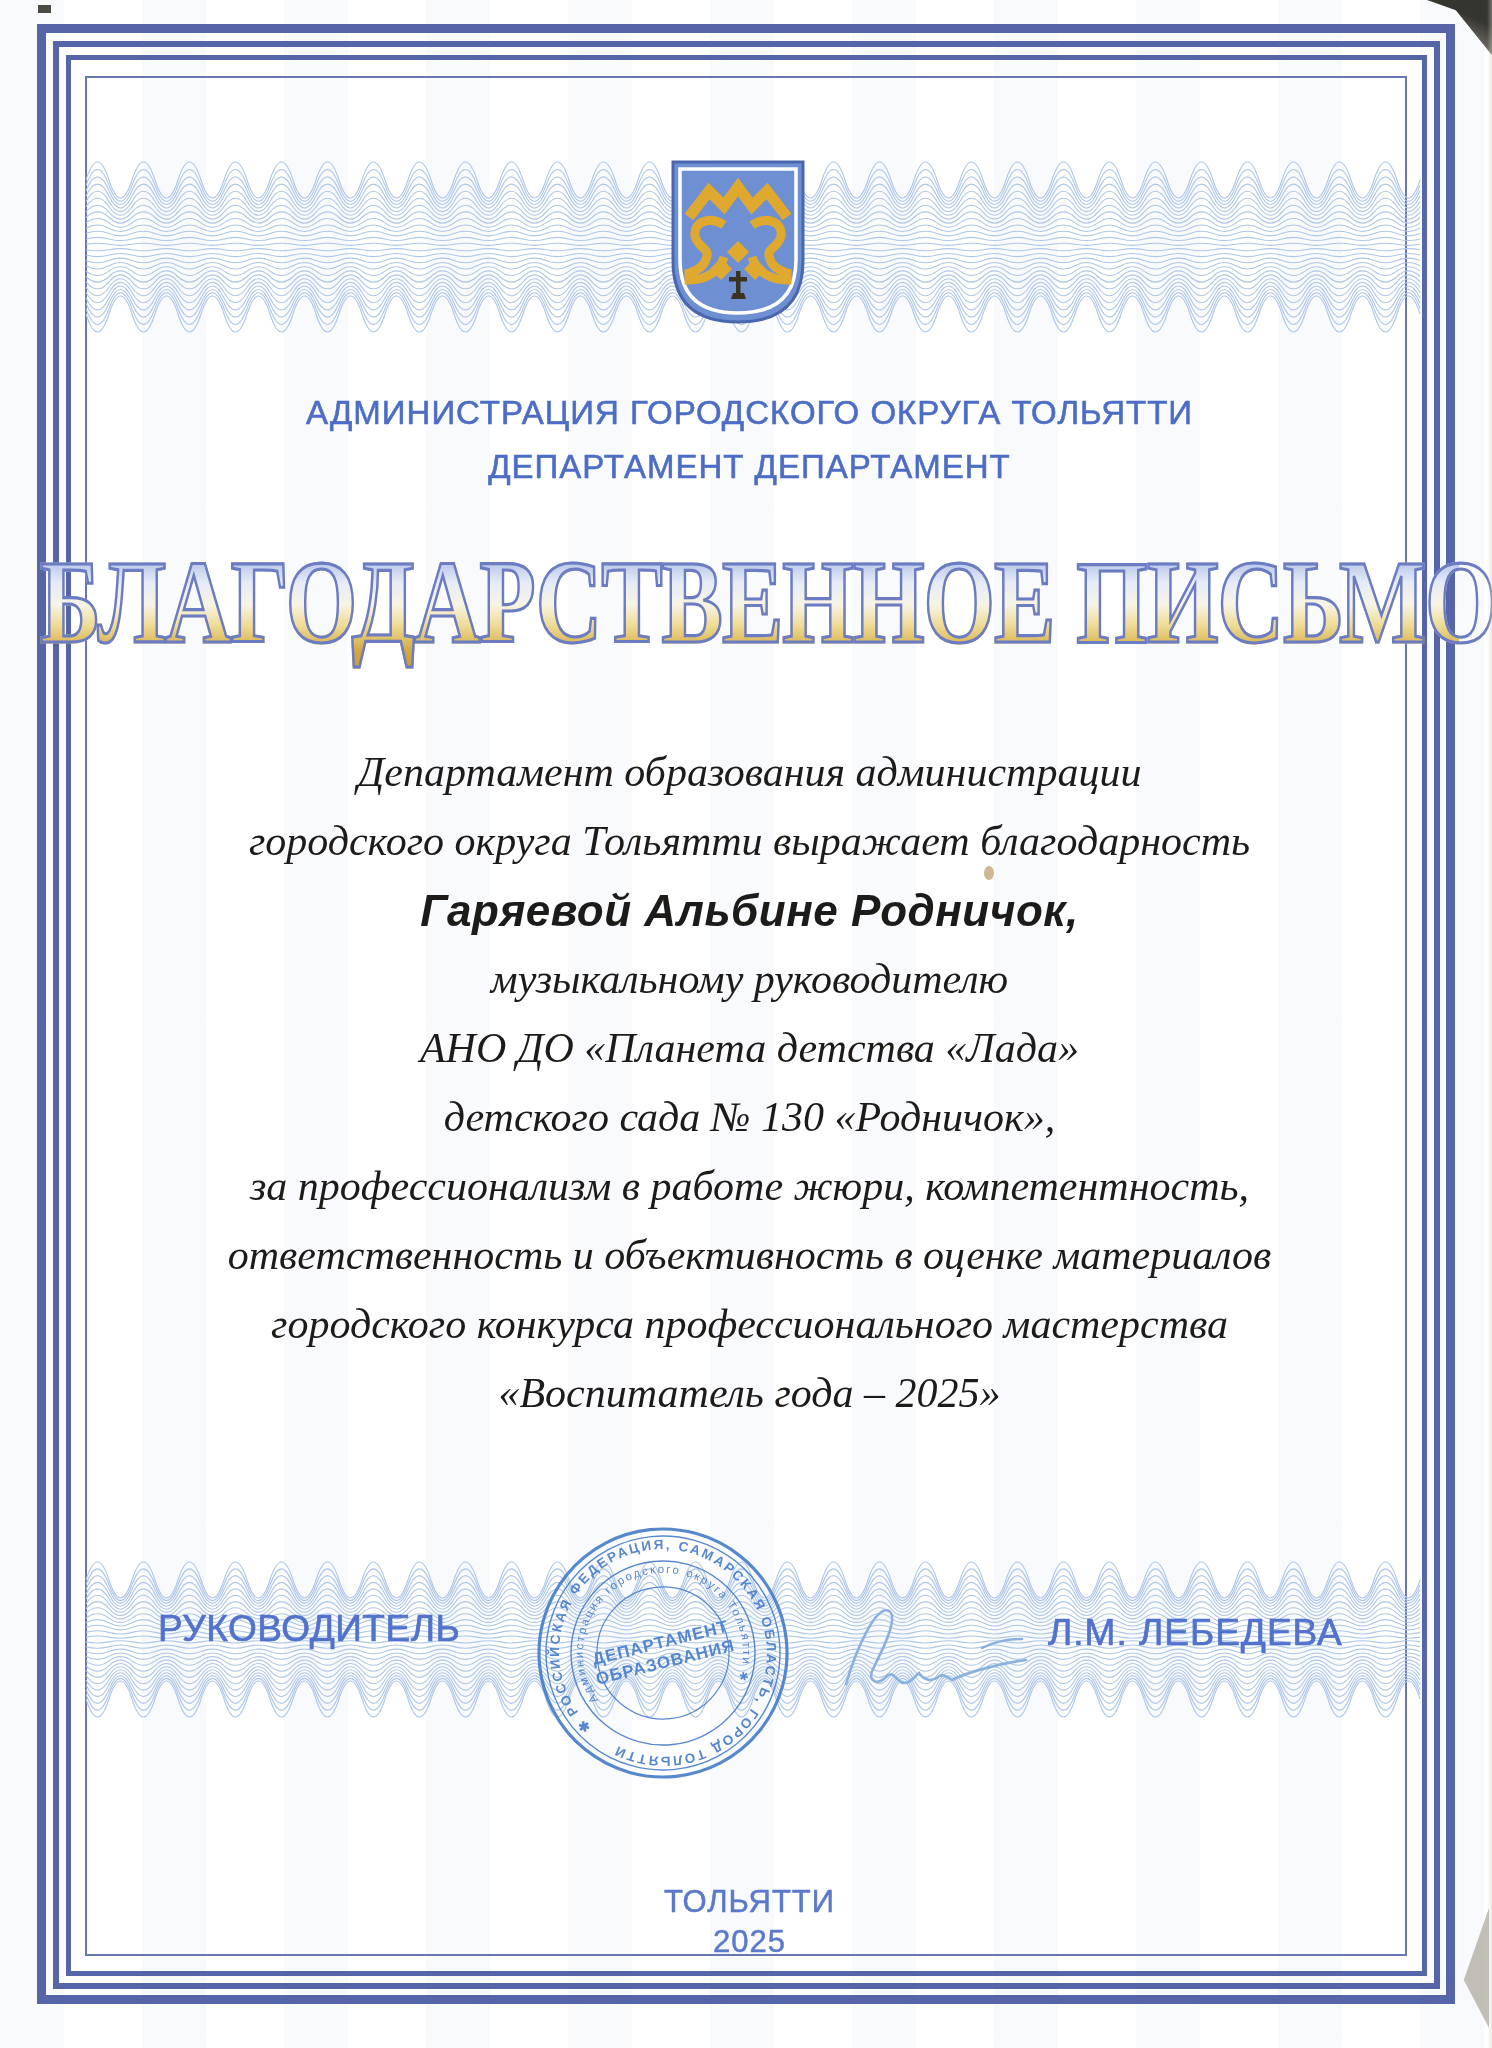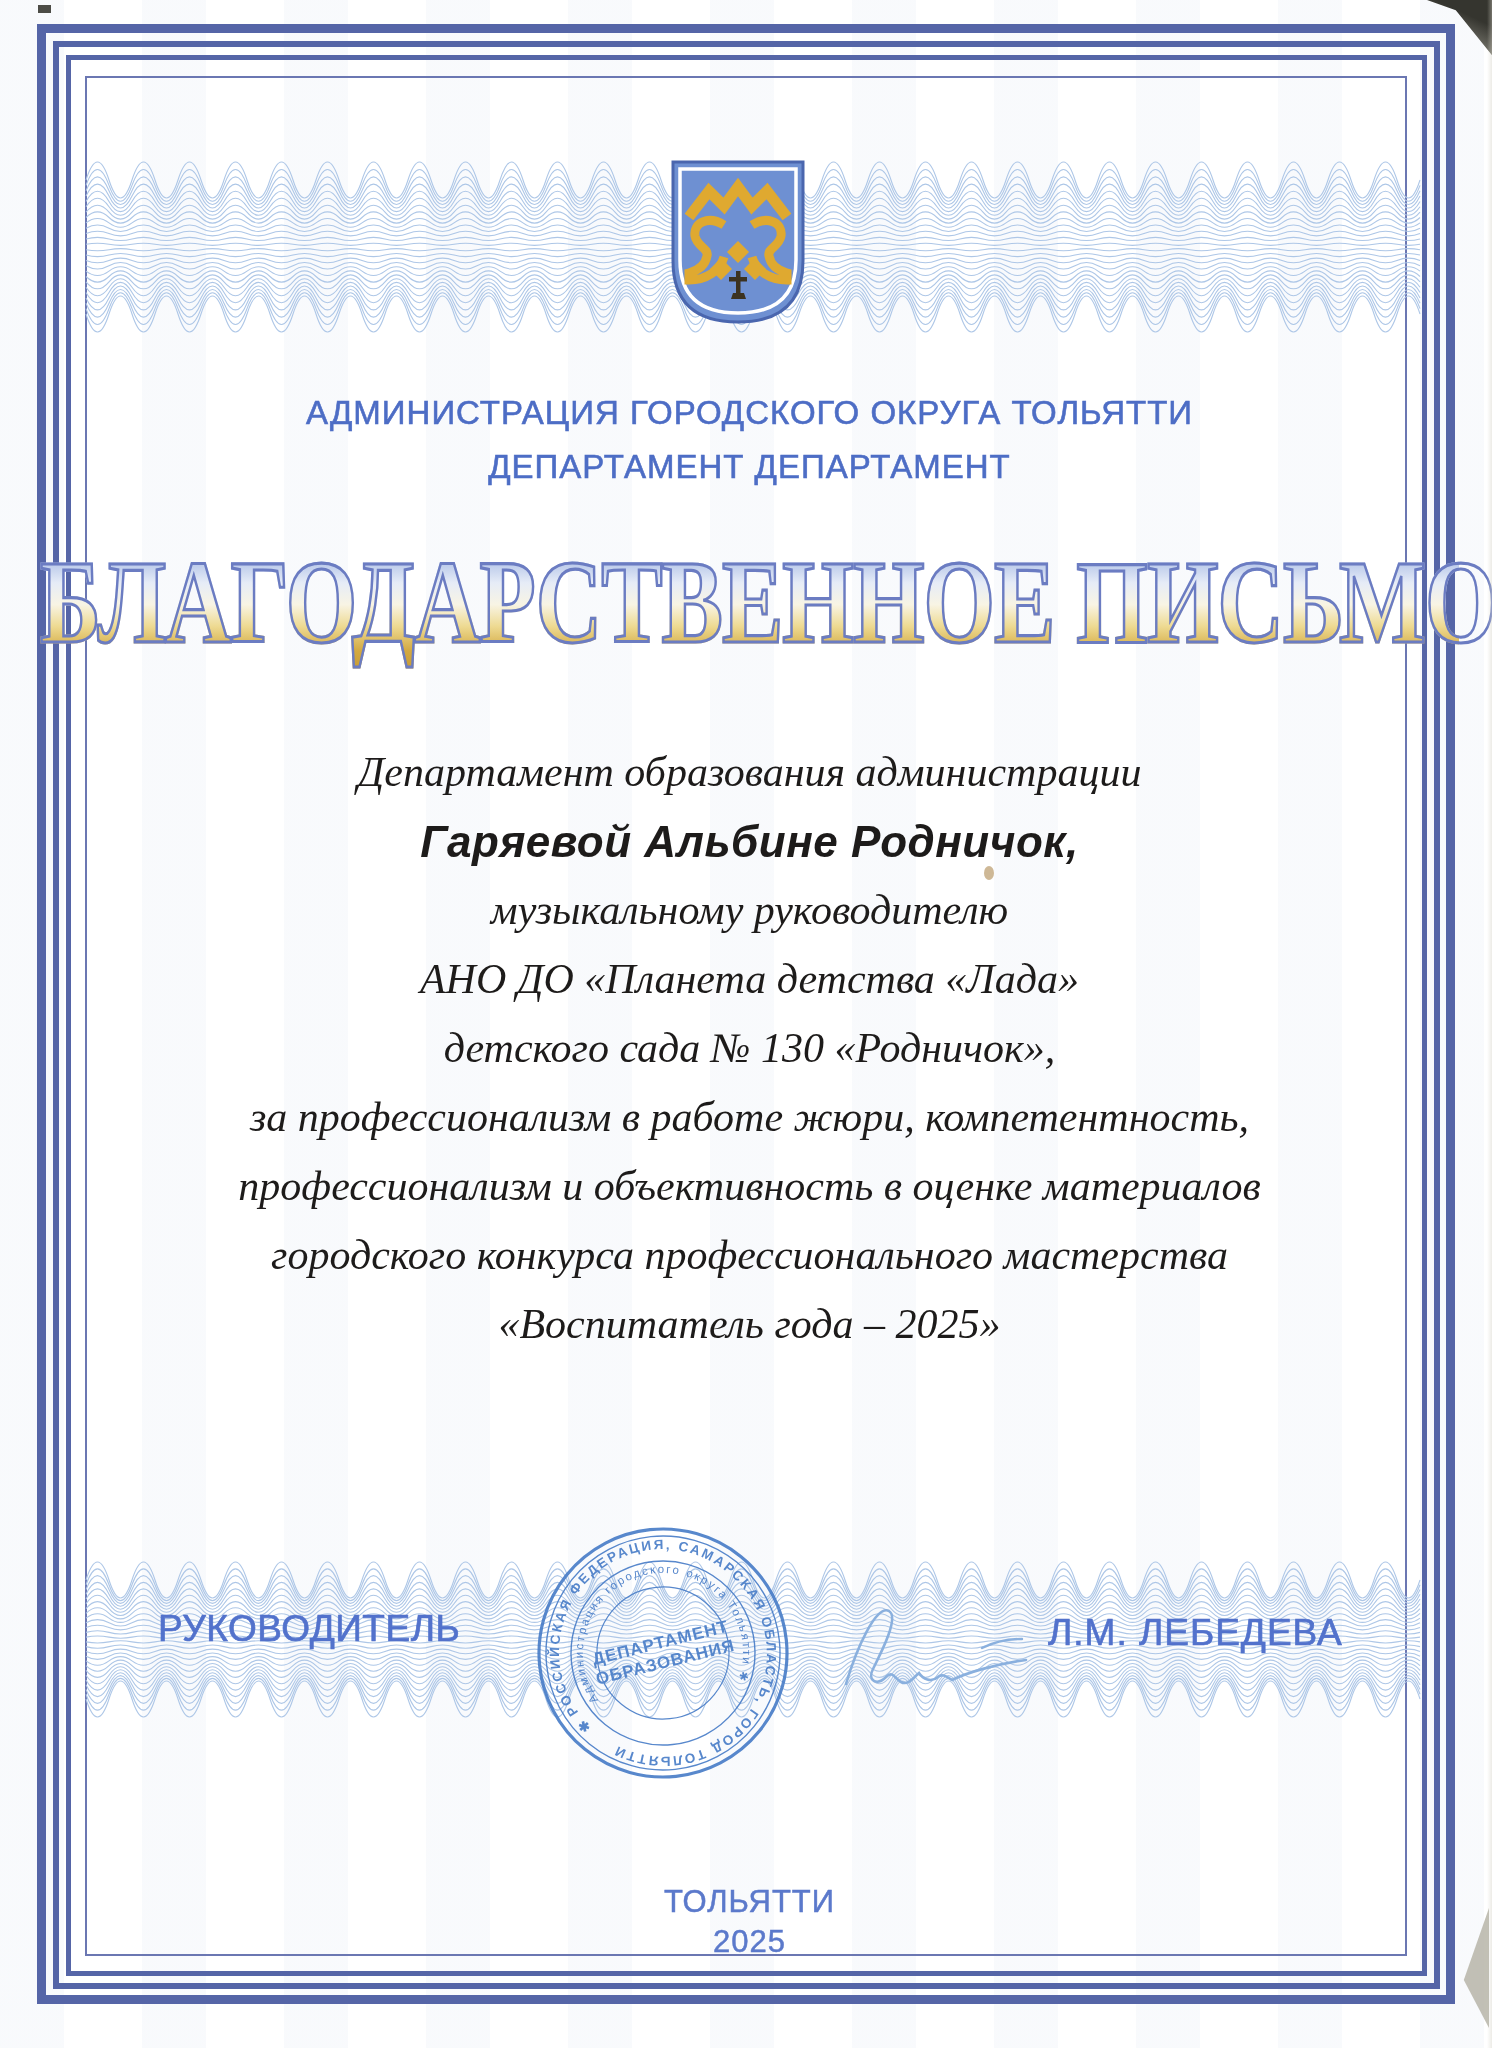--- a/index.html
+++ b/index.html
@@ -155,26 +155,27 @@
     <polygon points="65,136 76,136 78,142 63,142" fill="#3c3220"></polygon>
   </svg>
 
   <div class="issuer issuer1">АДМИНИСТРАЦИЯ ГОРОДСКОГО ОКРУГА ТОЛЬЯТТИ</div>
   <div class="issuer issuer2">ДЕПАРТАМЕНТ ДЕПАРТАМЕНТ</div>
 
   <div class="big-title">БЛАГОДАРСТВЕННОЕ ПИСЬМО</div>
 
   <div class="body-text">
     <div class="ln">Департамент образования администрации</div>
+    <div class="ln">городского округа Тольятти выражает благодарность</div>
     <div class="ln bold-sans">Гаряевой Альбине Родничок,</div>
     <div class="ln it">музыкальному руководителю</div>
     <div class="ln it">АНО ДО «Планета детства «Лада»</div>
     <div class="ln it">детского сада № 130 «Родничок»,</div>
     <div class="ln">за профессионализм в работе жюри, компетентность,</div>
-    <div class="ln">профессионализм и объективность в оценке материалов</div>
+    <div class="ln">ответственность и объективность в оценке материалов</div>
     <div class="ln">городского конкурса профессионального мастерства</div>
     <div class="ln">«Воспитатель года – 2025»</div>
   </div>
 
   <div class="role-label">РУКОВОДИТЕЛЬ</div>
 
   <svg class="seal" viewBox="0 0 270 270">
     <defs>
       <path id="sealOuterPath" d="M 56.1,201.2 A 103,103 0 1 1 213.9,68.8 A 103,103 0 1 1 56.1,201.2"></path>
       <path id="sealInnerPath" d="M 65.7,175 A 80,80 0 1 1 204.3,95 A 80,80 0 1 1 65.7,175"></path>

